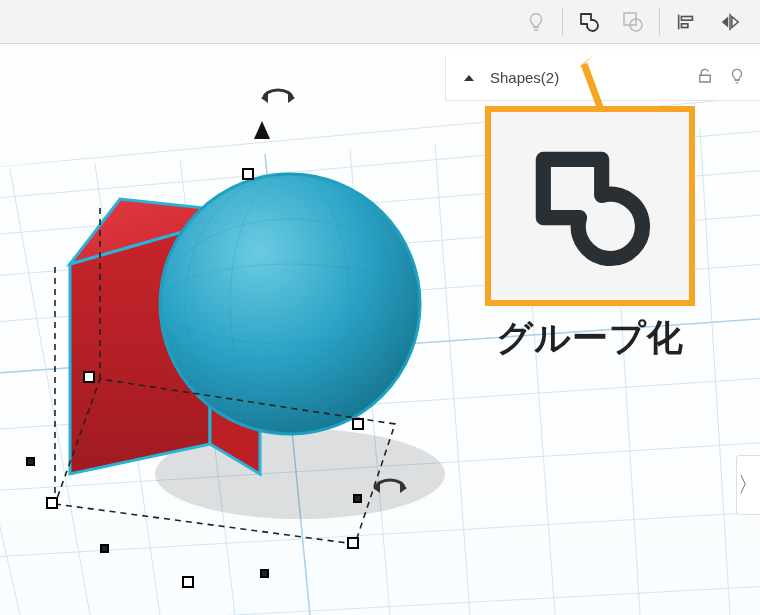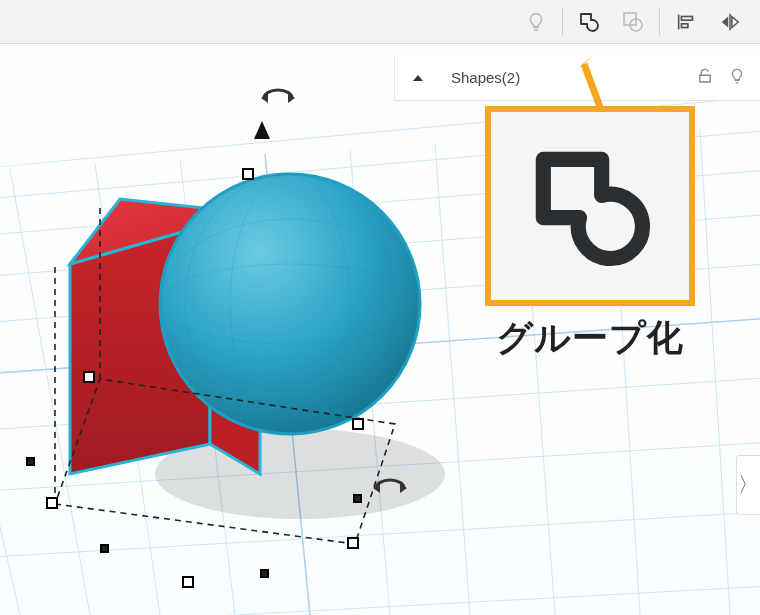--- a/index.html
+++ b/index.html
@@ -23,24 +23,24 @@
   
   .workplane {
     position: absolute; top: 44px; left: 0; right: 0; bottom: 0;
     overflow: hidden;
     background: linear-gradient(180deg, #fefefe 0%, #fafdff 100%);
   }
   .workplane svg.scene { position: absolute; top: 0; left: 0; width: 760px; height: 571px; }
 
   
   .inspector {
-    position: absolute; top: 55px; right: 0; width: 366px;
+    position: absolute; top: 55px; right: 0; width: 315px;
     background: #fff; border-left: 1px solid #e5e5e5; border-bottom: 1px solid #e5e5e5;
     padding: 12px 14px;
-    display: flex; align-items: center; gap: 24px;
+    display: flex; align-items: center; gap: 12px;
     font-size: 15px; color: #444;
   }
   .inspector .collapse {
     width: 18px; height: 18px; display: flex; align-items: center; justify-content: center;
     color: #333;
   }
   .inspector .right-icons { margin-left: auto; display: flex; gap: 14px; color: #888; }
   .inspector .right-icons span { cursor: pointer; }
 
   

